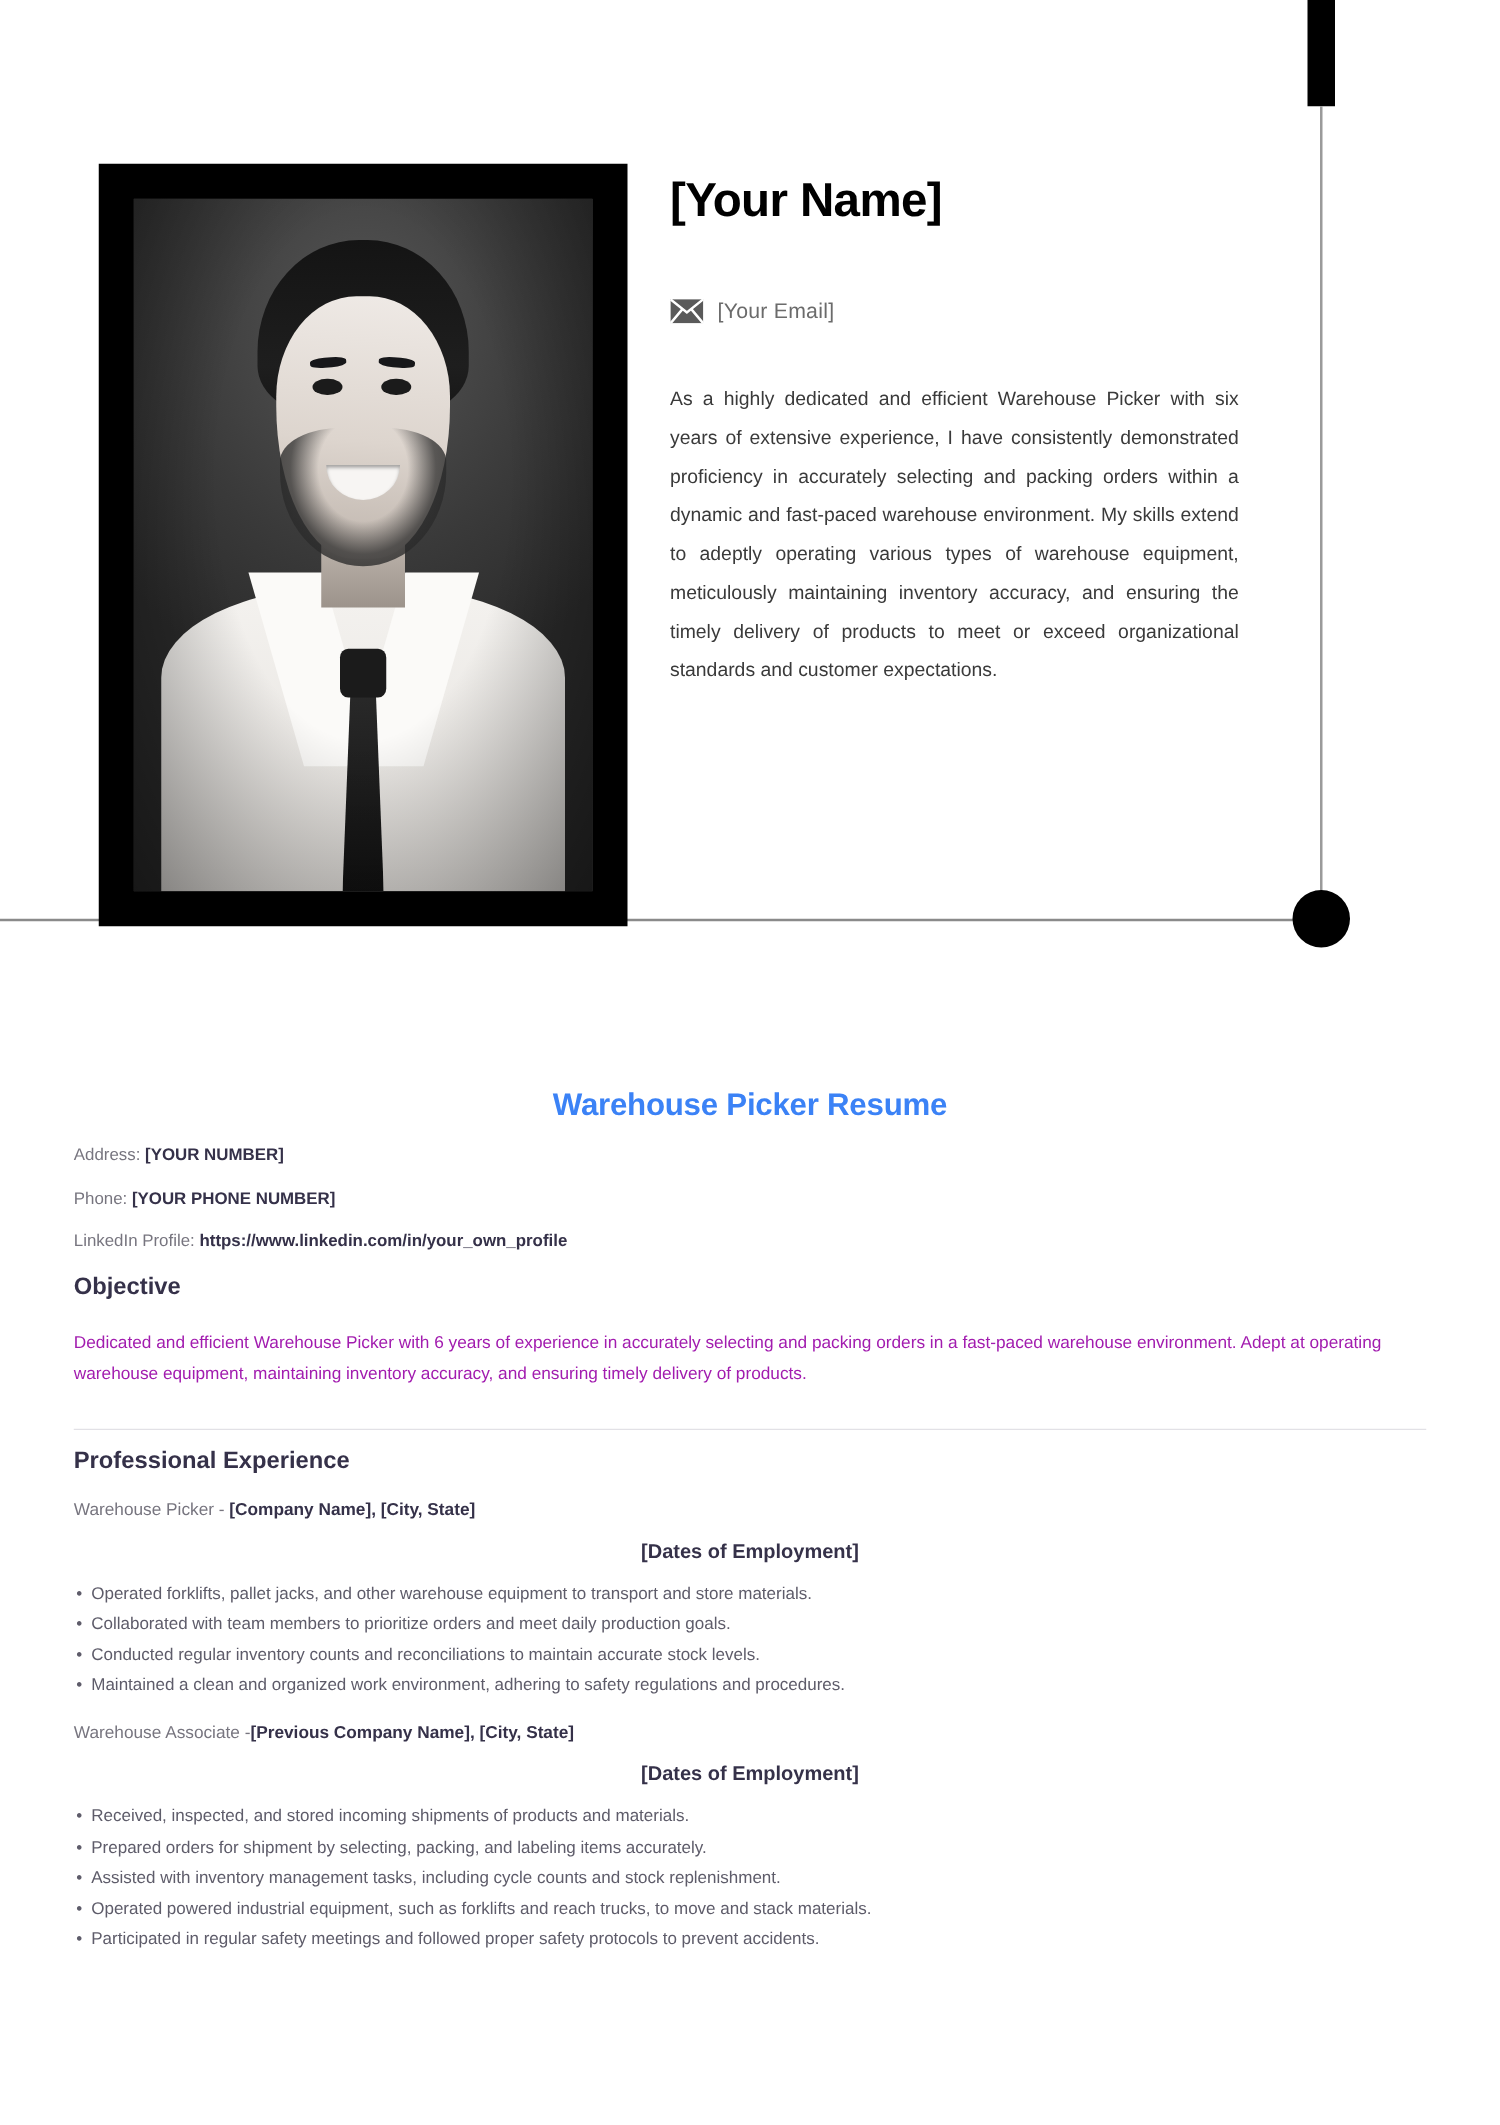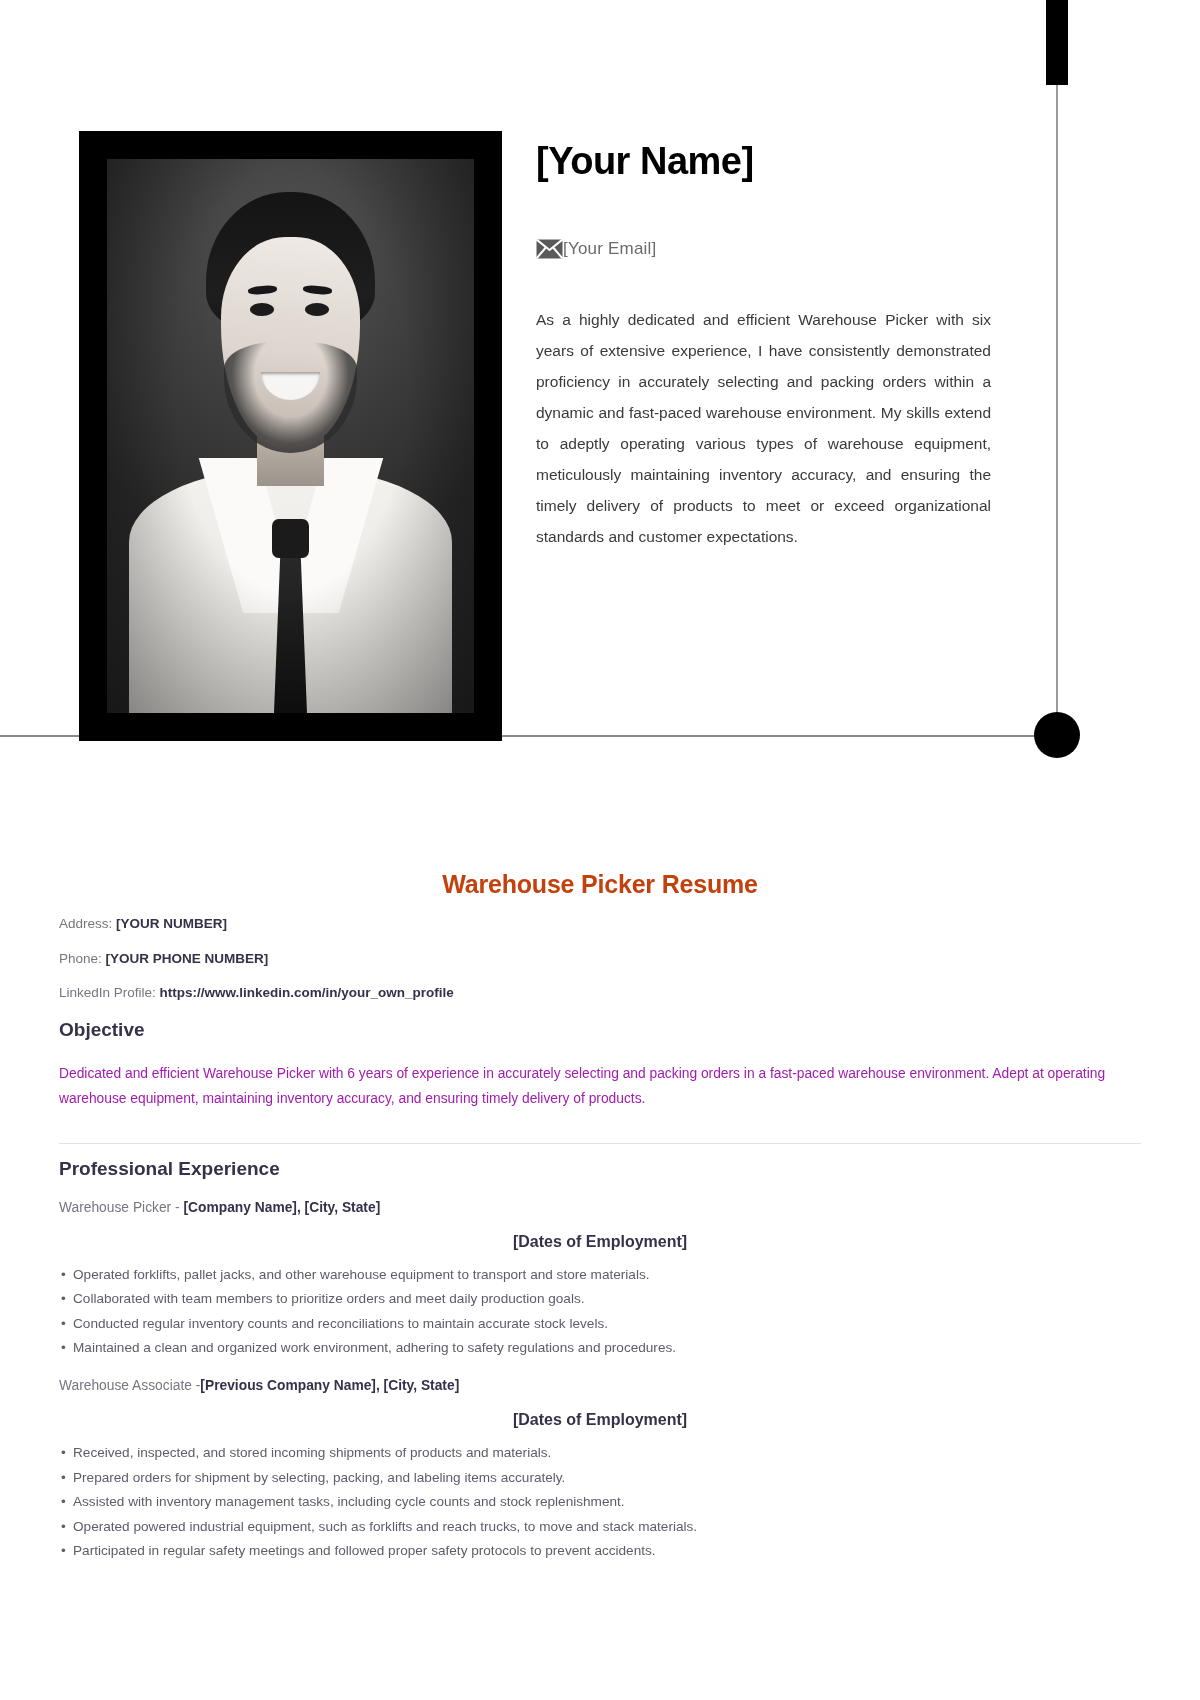--- a/index.html
+++ b/index.html
@@ -193,20 +193,21 @@
     font-size: 38px;
     font-weight: 700;
     color: #000000;
     letter-spacing: -0.5px;
     line-height: 1.15;
   }
 
   .hero-email-row {
     display: flex;
     align-items: center;
+    gap: 11px;
     margin-top: 55px;
   }
   .env-icon { display: block; }
   .hero-email-text {
     font-size: 17px;
     color: #6b6b6b;
     letter-spacing: 0.2px;
   }
 
   .hero-summary {
@@ -223,21 +224,21 @@
     position: absolute;
     left: 0;
     top: 760px;
     width: 1200px;
   }
 
   .doc-title {
     text-align: center;
     font-size: 25px;
     font-weight: 700;
-    color: #c2410c;
+    color: #3b82f6;
     margin-top: 110px;
     margin-bottom: 16px;
     letter-spacing: -0.2px;
   }
 
   .doc-inner {
     padding: 0 59px 0 59px;
   }
 
   .contact-line {

